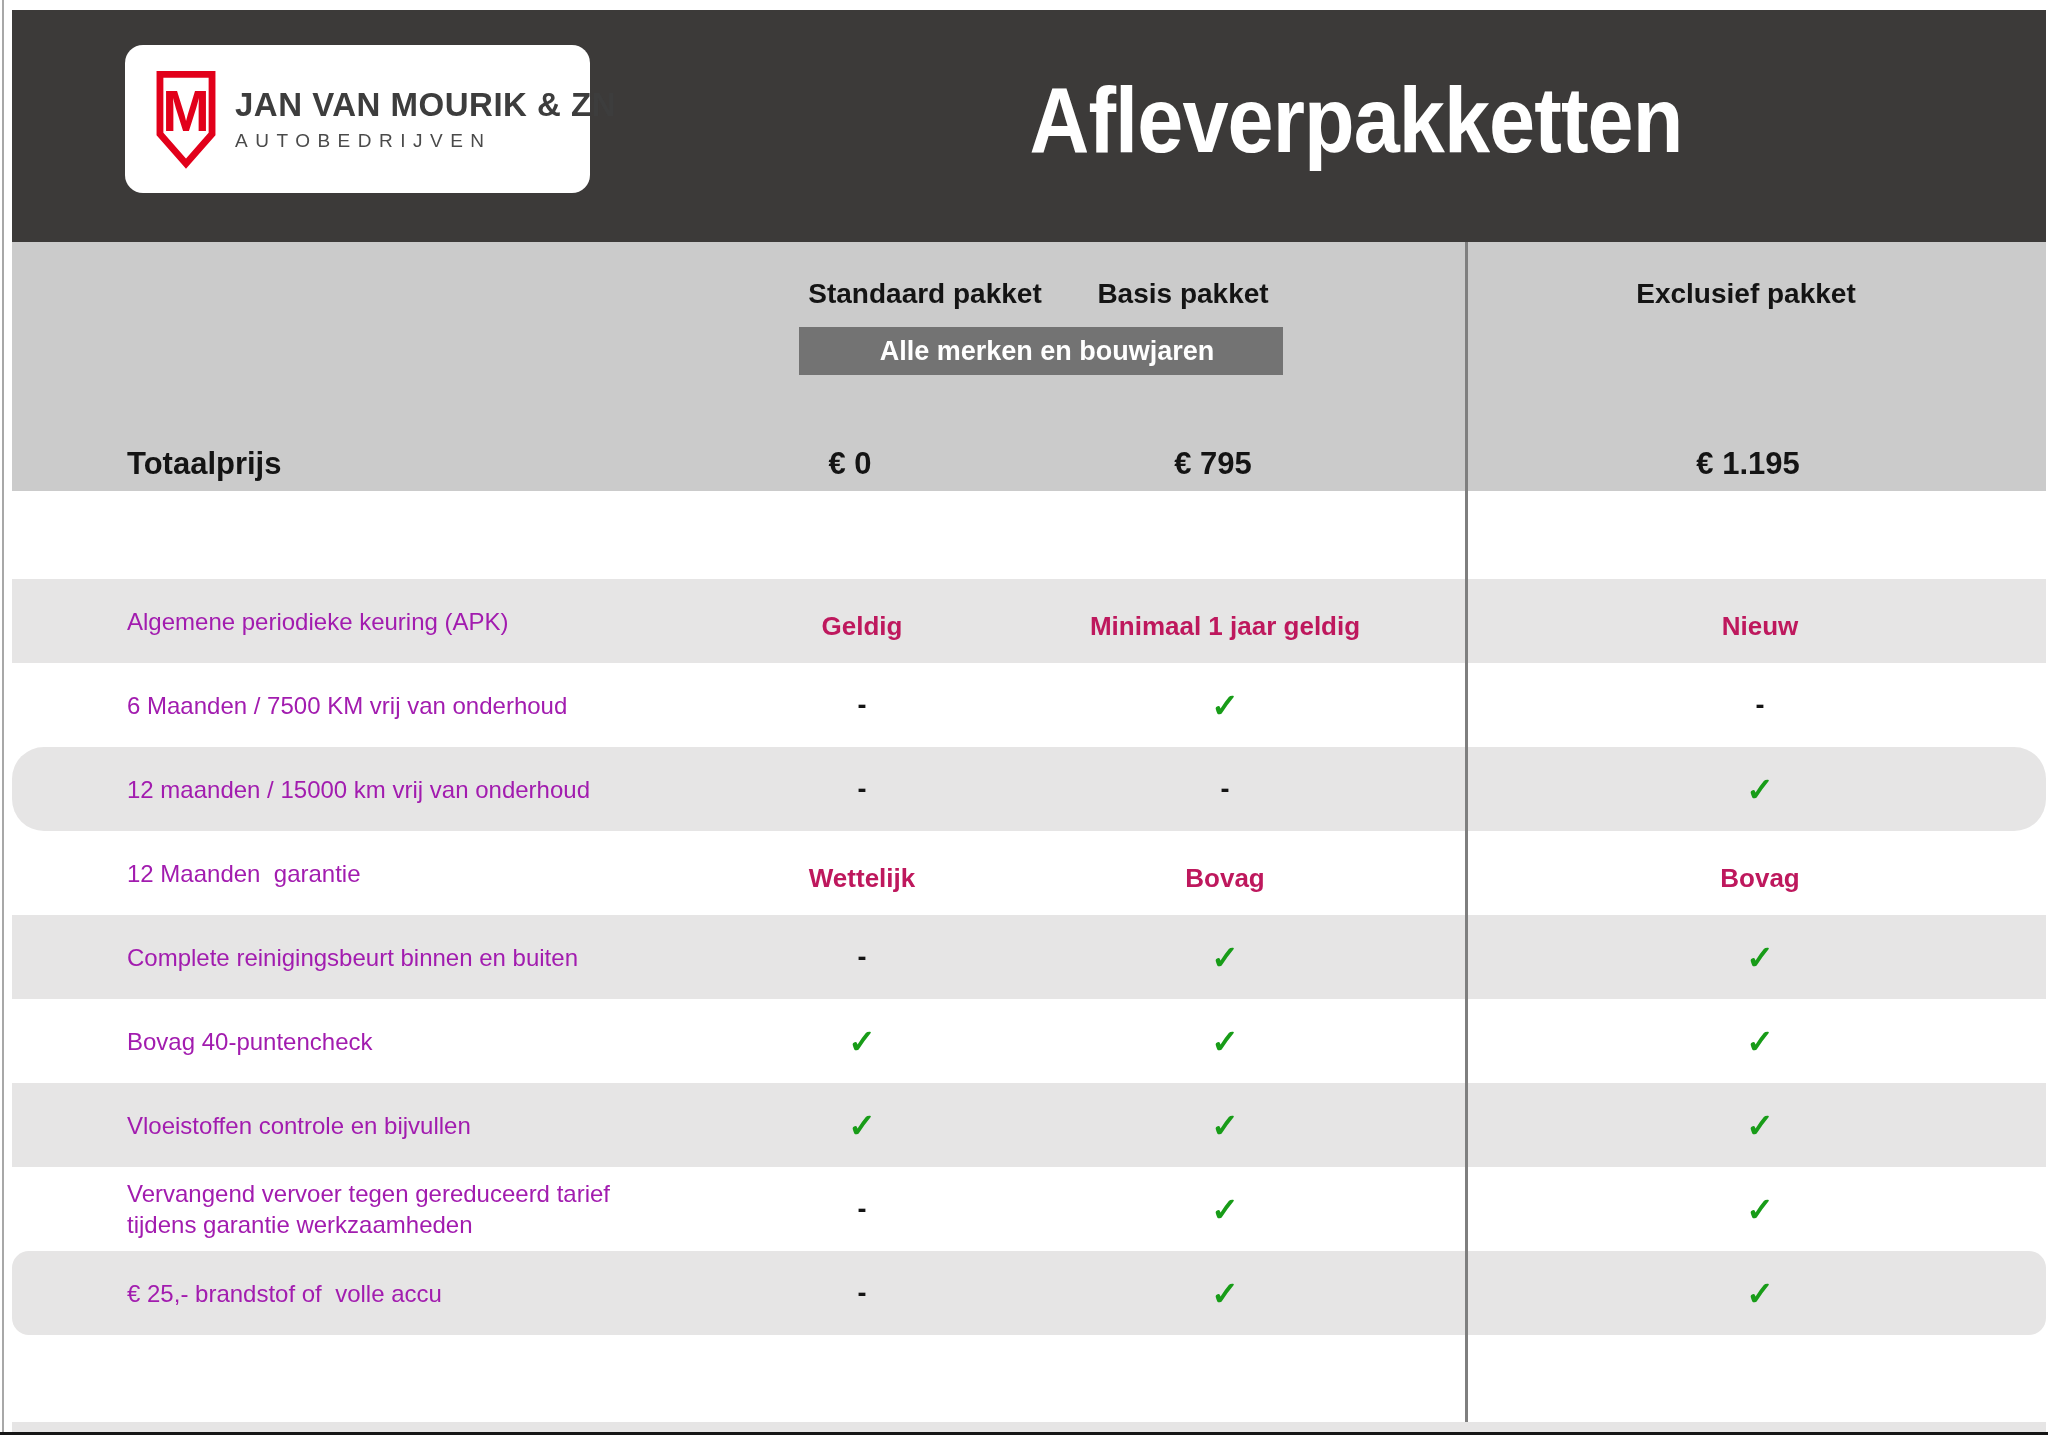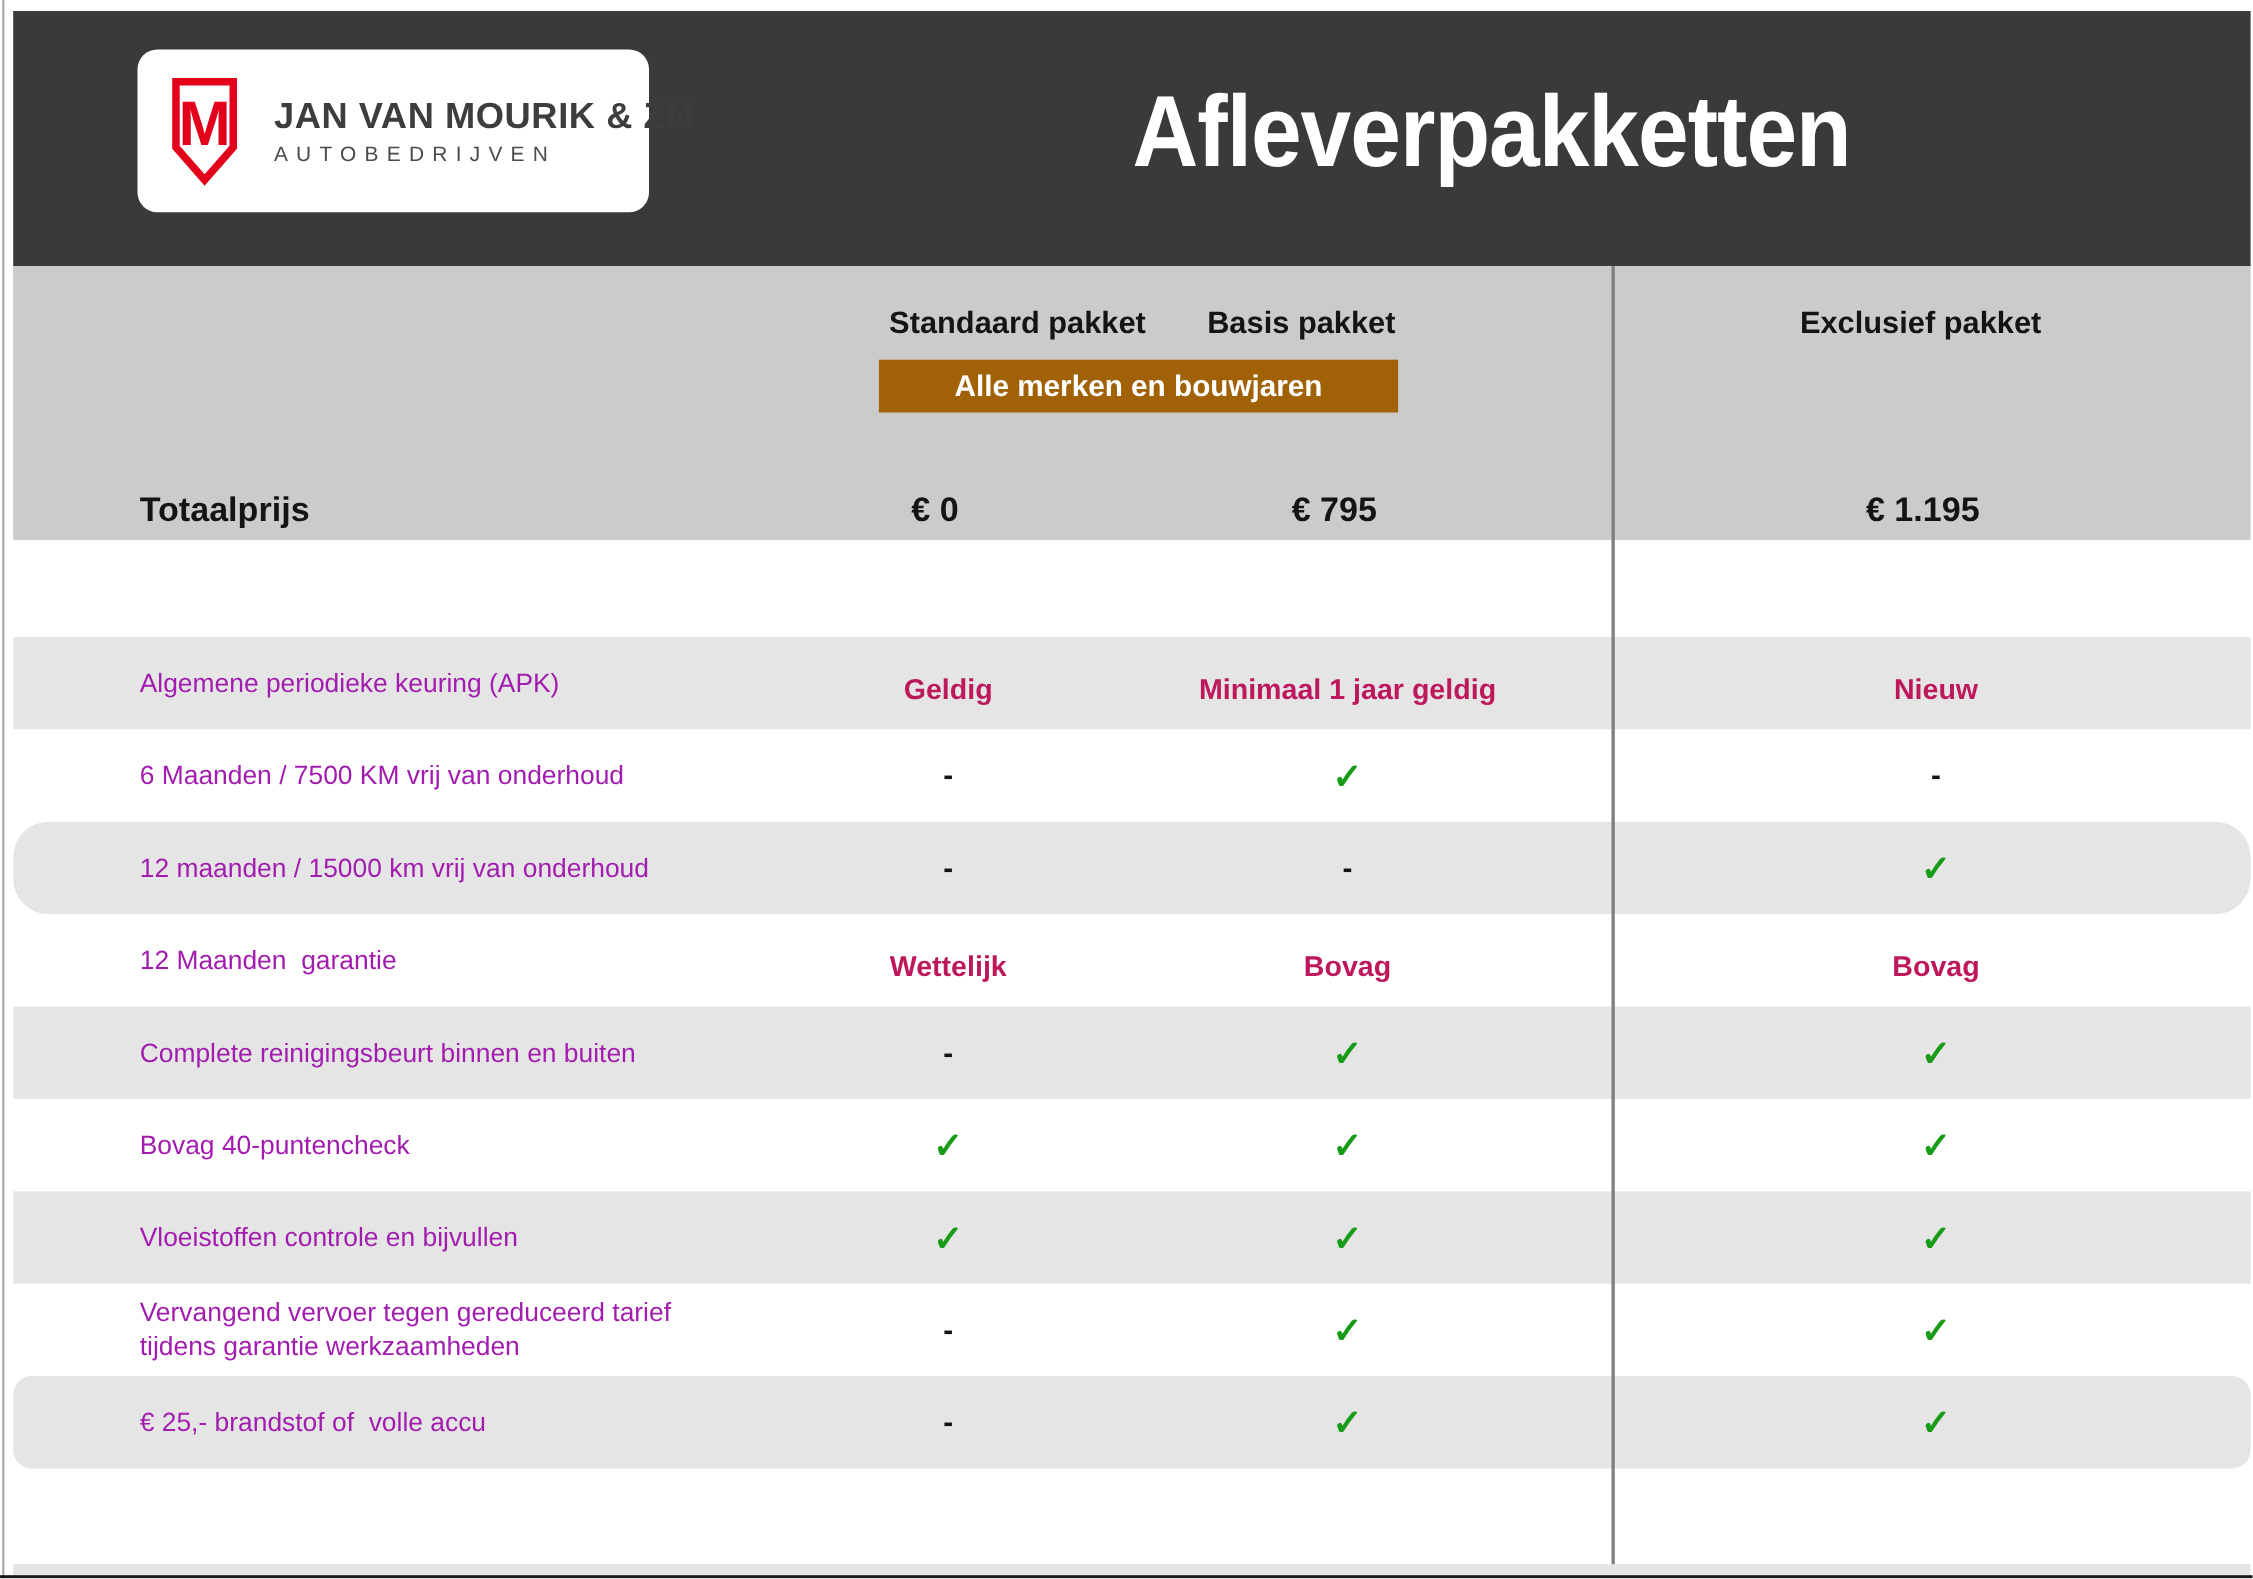--- a/index.html
+++ b/index.html
@@ -7,33 +7,33 @@
           font-family:"Liberation Sans", sans-serif;}
   
   .edge-left{position:absolute;left:2px;top:0;width:2px;height:1435px;background:#a8a8a8;}
   .edge-bottom{position:absolute;left:0;top:1432px;width:2048px;height:3px;background:#161616;}
 
   
   .topbar{position:absolute;left:12px;top:10px;width:2034px;height:232px;background:#3c3a39;}
   .logo-card{position:absolute;left:113px;top:35px;width:465px;height:148px;background:#ffffff;border-radius:18px;
              display:flex;align-items:center;padding-left:30px;box-sizing:border-box;}
   .shield{width:62px;height:100px;flex:0 0 62px;}
-  .brand{margin-left:32px;display:flex;flex-direction:column;justify-content:center;}
+  .brand{margin-left:18px;display:flex;flex-direction:column;justify-content:center;}
   .brand-main{font-size:33px;font-weight:800;color:#3d3d3d;letter-spacing:0.5px;white-space:nowrap;}
   .brand-sub{font-size:19px;font-weight:400;color:#4a4a4a;letter-spacing:7.5px;margin-top:6px;white-space:nowrap;}
   .page-title{position:absolute;left:1344px;top:58px;transform:translateX(-50%) scaleX(0.9);
               font-size:92px;font-weight:800;color:#ffffff;letter-spacing:-1px;white-space:nowrap;}
 
   
   .band{position:absolute;left:12px;top:242px;width:2034px;height:249px;background:#cbcbcb;}
 
   .colhead{position:absolute;top:278px;height:36px;font-size:28px;font-weight:700;color:#141414;
            transform:translateX(-50%);white-space:nowrap;}
-  .badge{position:absolute;top:327px;height:48px;background:#a16207;color:#ffffff;
-         display:flex;align-items:center;justify-content:center;font-size:27px;font-weight:700;white-space:nowrap;}
+  .badge{position:absolute;top:327px;height:48px;background:#737373;color:#ffffff;
+         display:flex;align-items:center;justify-content:center;font-size:27px;font-weight:700;white-space:nowrap;padding-left:12px;}
   .totaal-label{position:absolute;left:127px;top:446px;font-size:31px;font-weight:700;color:#141414;}
   .price{position:absolute;top:446px;transform:translateX(-50%);font-size:31px;font-weight:700;color:#141414;white-space:nowrap;}
 
   
   .rows{position:absolute;left:0;top:0;width:2048px;height:1435px;}
   .frow{position:absolute;left:12px;width:2034px;height:84px;}
   .frow.alt{background:#e6e5e5;}
   .frow-label{position:absolute;left:115px;top:0;height:100%;max-width:520px;display:flex;align-items:center;
               font-size:24px;font-weight:400;color:#a21caf;white-space:pre-wrap;line-height:31px;}
   .cell{position:absolute;top:0;height:100%;transform:translateX(-50%);display:flex;align-items:center;justify-content:center;}

